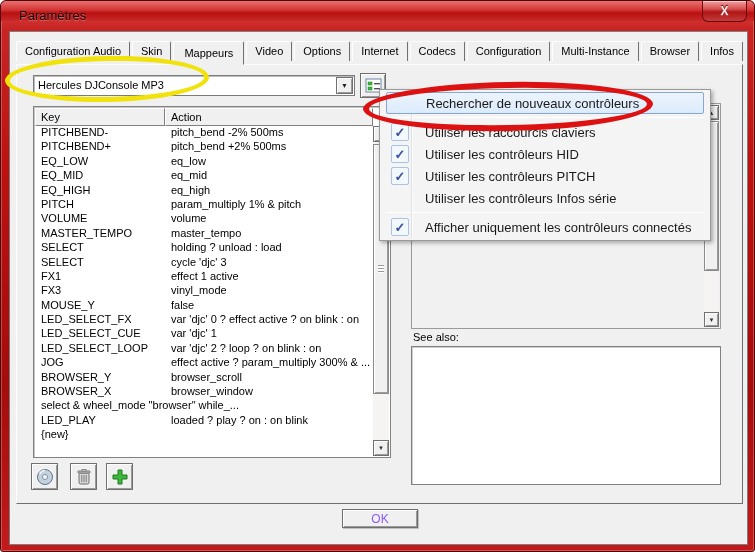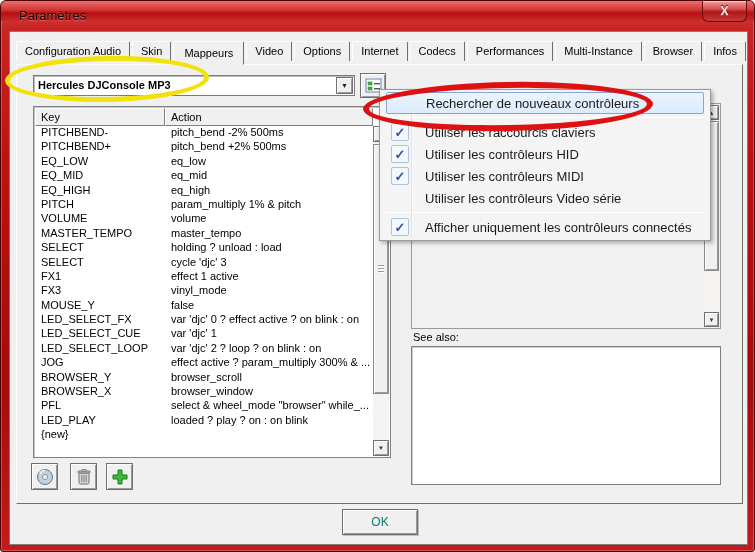--- a/index.html
+++ b/index.html
@@ -44,21 +44,21 @@
        border-bottom:none;border-radius:2px 2px 0 0;margin-right:2px;white-space:nowrap;}
   .tab.active{height:24px;line-height:23px;margin-bottom:-1px;padding:0 10px;
        border-bottom:1px solid #f0f0f0;z-index:4;}
 
   .page{position:absolute;left:6px;top:32px;width:727px;height:440px;background:#f0f0f0;
        border:1px solid;border-color:#fdfdfd #6f6f6f #6f6f6f #fdfdfd;z-index:2;}
 
   
   .combo{position:absolute;left:16px;top:10px;width:322px;height:21px;background:#fff;
        border:1px solid #7b7b7b;box-shadow:inset 1px 1px 0 rgba(64,64,64,.35);}
-  .combo .val{position:absolute;left:4px;top:3px;font-size:11px;color:#000;white-space:nowrap;font-weight:bold;}
+  .combo .val{position:absolute;left:4px;top:3px;font-size:11px;color:#000;white-space:nowrap;}
   .combo .drop{position:absolute;right:1px;top:1px;bottom:1px;width:17px;background:#f0f0f0;
        border:1px solid #707070;box-shadow:inset 1px 1px 0 #fff,inset -1px -1px 0 #9a9a9a;
        display:flex;align-items:center;justify-content:center;font-size:7px;color:#222;}
   .toolbtn{position:absolute;background:#f0f0f0;border:1px solid #707070;
        box-shadow:inset 1px 1px 0 #fff,inset -1px -1px 0 #9a9a9a;
        display:flex;align-items:center;justify-content:center;}
   .menu-launcher{left:343px;top:8px;width:26px;height:25px;}
 
   
   .maplist{position:absolute;left:16px;top:41px;width:358px;height:352px;background:#fff;
@@ -92,23 +92,23 @@
   .b3{left:89px;top:398px;}
 
   
   .descbox{position:absolute;left:394px;top:38px;width:310px;height:226px;background:#f1f1f1;
        border:1px solid #9a9a9a;}
   .seealso-label{position:absolute;left:396px;top:266px;font-size:11px;color:#000;}
   .seealso-list{position:absolute;left:394px;top:281px;width:310px;height:139px;background:#fff;
        border:1px solid #808080;box-shadow:inset 1px 1px 0 rgba(64,64,64,.25);}
 
   
-  .okbtn{position:absolute;left:332px;top:477px;width:76px;height:26px;background:#f0f0f0;
+  .okbtn{position:absolute;left:332px;top:477px;width:76px;height:19px;background:#f0f0f0;
        border:1px solid #6d6d6d;box-shadow:inset 1px 1px 0 #fff,inset -1px -1px 0 #9a9a9a,1px 1px 0 rgba(0,0,0,.2);
-       font-size:12px;color:#0f766e;display:flex;align-items:center;justify-content:center;}
+       font-size:12px;color:#8b5cf6;display:flex;align-items:center;justify-content:center;}
 
   
   .ctxmenu{position:absolute;left:378px;top:88px;width:332px;background:#f4f4f4;
        border:1px solid #9a9a9a;box-shadow:2px 2px 4px rgba(0,0,0,.3);padding:2px 4px;z-index:40;}
   .ctxmenu::before{content:"";position:absolute;left:31px;top:2px;bottom:2px;width:1px;background:#e2e2e2;}
   .ctxmenu::after{content:"";position:absolute;left:32px;top:2px;bottom:2px;width:1px;background:#fbfbfb;}
   .mitem{position:relative;display:flex;align-items:center;height:22px;margin:0 2px;z-index:2;}
   .mitem.hl{background:linear-gradient(180deg,#ecf4fd,var(--menu-highlight));
        border:1px solid var(--menu-highlight-border);border-radius:2px;}
   .mcheckwrap{width:28px;display:flex;align-items:center;justify-content:center;flex:none;}
@@ -138,21 +138,21 @@
 
   <div class="content">
     <div class="tabstrip" id="tabstrip">
         <div class="tab">Configuration Audio</div>
         <div class="tab">Skin</div>
         <div class="tab active">Mappeurs</div>
         <div class="tab">Video</div>
         <div class="tab">Options</div>
         <div class="tab">Internet</div>
         <div class="tab">Codecs</div>
-        <div class="tab">Performances</div>
+        <div class="tab">Configuration</div>
         <div class="tab">Multi-Instance</div>
         <div class="tab">Browser</div>
         <div class="tab">Infos</div>
       </div>
 
     <div class="page">
 
       <div class="combo">
         <span class="val">Hercules DJConsole MP3</span>
         <span class="drop">▼</span>
@@ -244,21 +244,20 @@
             </div>
             <div class="lrow">
               <span class="k">BROWSER_Y</span>
               <span class="a">browser_scroll</span>
             </div>
             <div class="lrow">
               <span class="k">BROWSER_X</span>
               <span class="a">browser_window</span>
             </div>
             <div class="lrow">
-              <span class="k">PFL</span>
               <span class="a">select &amp; wheel_mode "browser" while_...</span>
             </div>
             <div class="lrow">
               <span class="k">LED_PLAY</span>
               <span class="a">loaded ? play ? on : on blink</span>
             </div>
             <div class="lrow">
               <span class="k">{new}</span>
               <span class="a"></span>
             </div>
@@ -324,25 +323,25 @@
       <div class="mitem">
         <div class="mcheckwrap">
           <div class="mcheck">✓</div>
         </div>
         <div class="mlabel">Utiliser les contrôleurs HID</div>
       </div>
       <div class="mitem">
         <div class="mcheckwrap">
           <div class="mcheck">✓</div>
         </div>
-        <div class="mlabel">Utiliser les contrôleurs MIDI</div>
+        <div class="mlabel">Utiliser les contrôleurs PITCH</div>
       </div>
       <div class="mitem">
         <div class="mcheckwrap"></div>
-        <div class="mlabel">Utiliser les contrôleurs Video série</div>
+        <div class="mlabel">Utiliser les contrôleurs Infos série</div>
       </div>
       <div class="msep"></div>
       <div class="mitem">
         <div class="mcheckwrap">
           <div class="mcheck">✓</div>
         </div>
         <div class="mlabel">Afficher uniquement les contrôleurs connectés</div>
       </div>
     </div>
 

